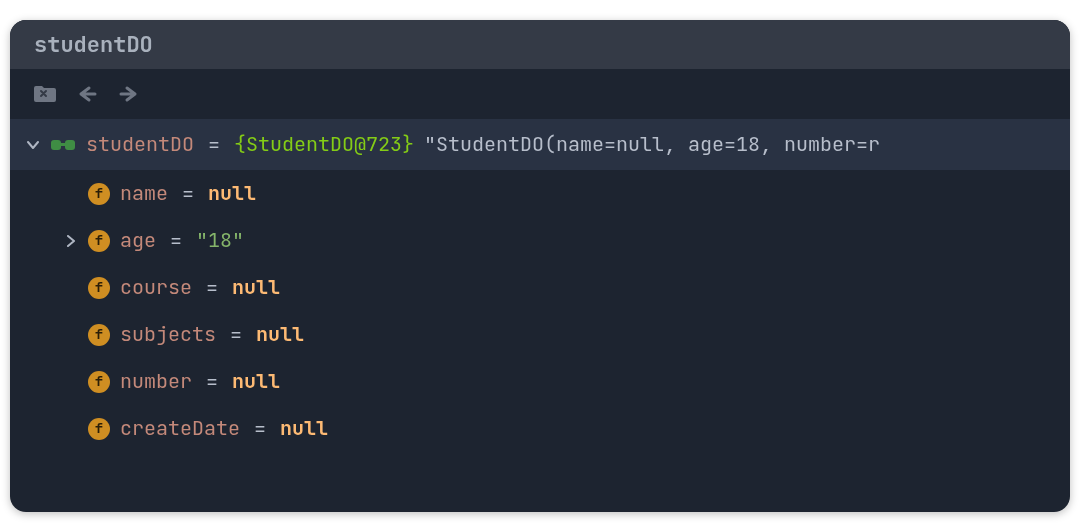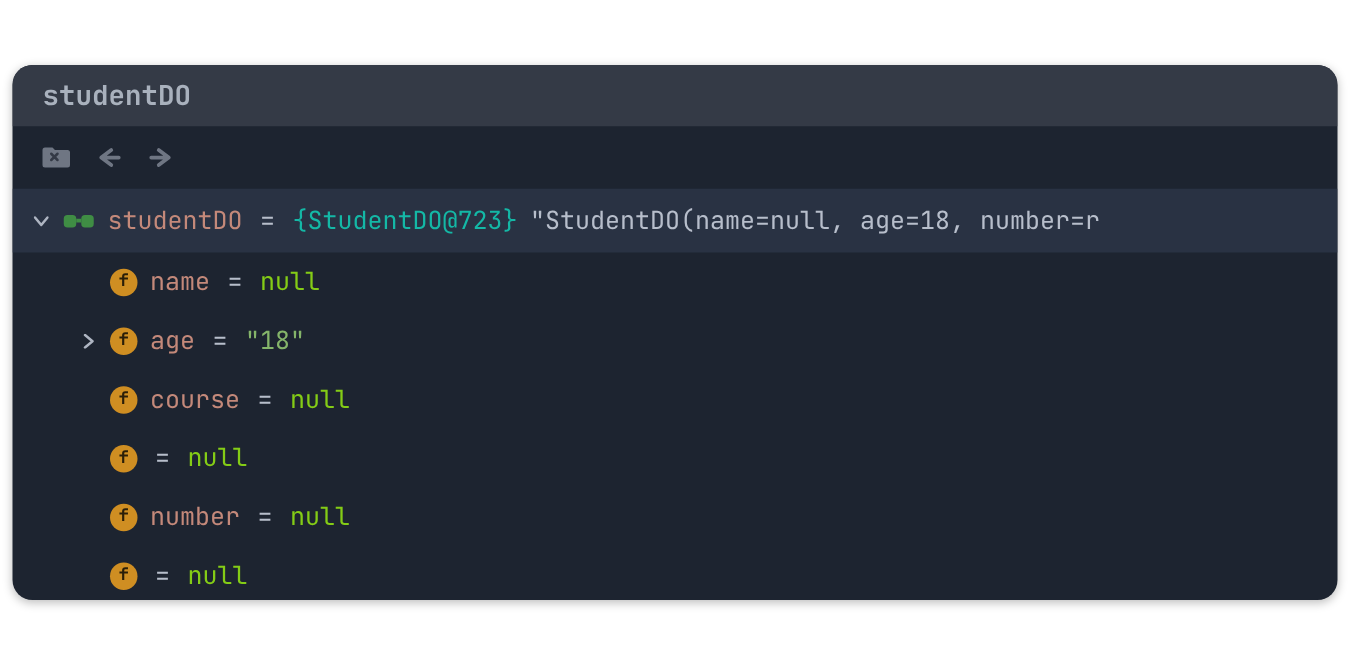--- a/index.html
+++ b/index.html
@@ -7,21 +7,21 @@
     background: #fff;
     font-family: "JetBrains Mono", "Fira Code", Consolas, monospace;
     font-size: 20px;
     display: flex;
     align-items: center;
     justify-content: center;
     min-height: 532px;
   }
   .panel {
     width: 1060px;
-    height: 428px;
+    height: 492px;
     background: #1d2430;
     border-radius: 16px;
     overflow: hidden;
     box-shadow: 0 2px 8px rgba(0,0,0,0.25);
     position: relative;
   }
   .header {
     background: #343a46;
     padding: 10px 24px;
     font-weight: 700;
@@ -55,23 +55,23 @@
     width: 22px; height: 22px; border-radius: 50%;
     background: #cf8e22;
     color: #2a1e08;
     font-size: 14px; font-weight: 700;
     display: inline-flex; align-items: center; justify-content: center;
     flex-shrink: 0;
   }
   .var { color: #c4897a; }
   .eq  { color: #b7becb; padding: 0 4px; }
   .str { color: #85b56a; }
-  .ref { color: #14b8a6; }
+  .ref { color: #84cc16; }
   .toStr { color: #b7becb; }
-  .null { color: #84cc16; }
+  .null { color: #fdba74; font-weight: bold; }
 </style>
 </head>
 <body>
 
 <div class="panel">
 
   <div class="header">
     <span>studentDO</span>
   </div>
 
@@ -143,36 +143,38 @@
           <span class="f-icon">f</span>
           <span class="var">course</span>
           <span class="eq"> = </span>
           <span class="null">null</span>
         </div>
         <div class="row indent1">
           <span class="chev blank">
             <svg width="12" height="12"></svg>
           </span>
           <span class="f-icon">f</span>
+          <span class="var">subjects</span>
           <span class="eq"> = </span>
           <span class="null">null</span>
         </div>
         <div class="row indent1">
           <span class="chev blank">
             <svg width="12" height="12"></svg>
           </span>
           <span class="f-icon">f</span>
           <span class="var">number</span>
           <span class="eq"> = </span>
           <span class="null">null</span>
         </div>
         <div class="row indent1">
           <span class="chev blank">
             <svg width="12" height="12"></svg>
           </span>
           <span class="f-icon">f</span>
+          <span class="var">createDate</span>
           <span class="eq"> = </span>
           <span class="null">null</span>
         </div>
       </div>
 
   </div>
 </div>
 
 </body></html>

